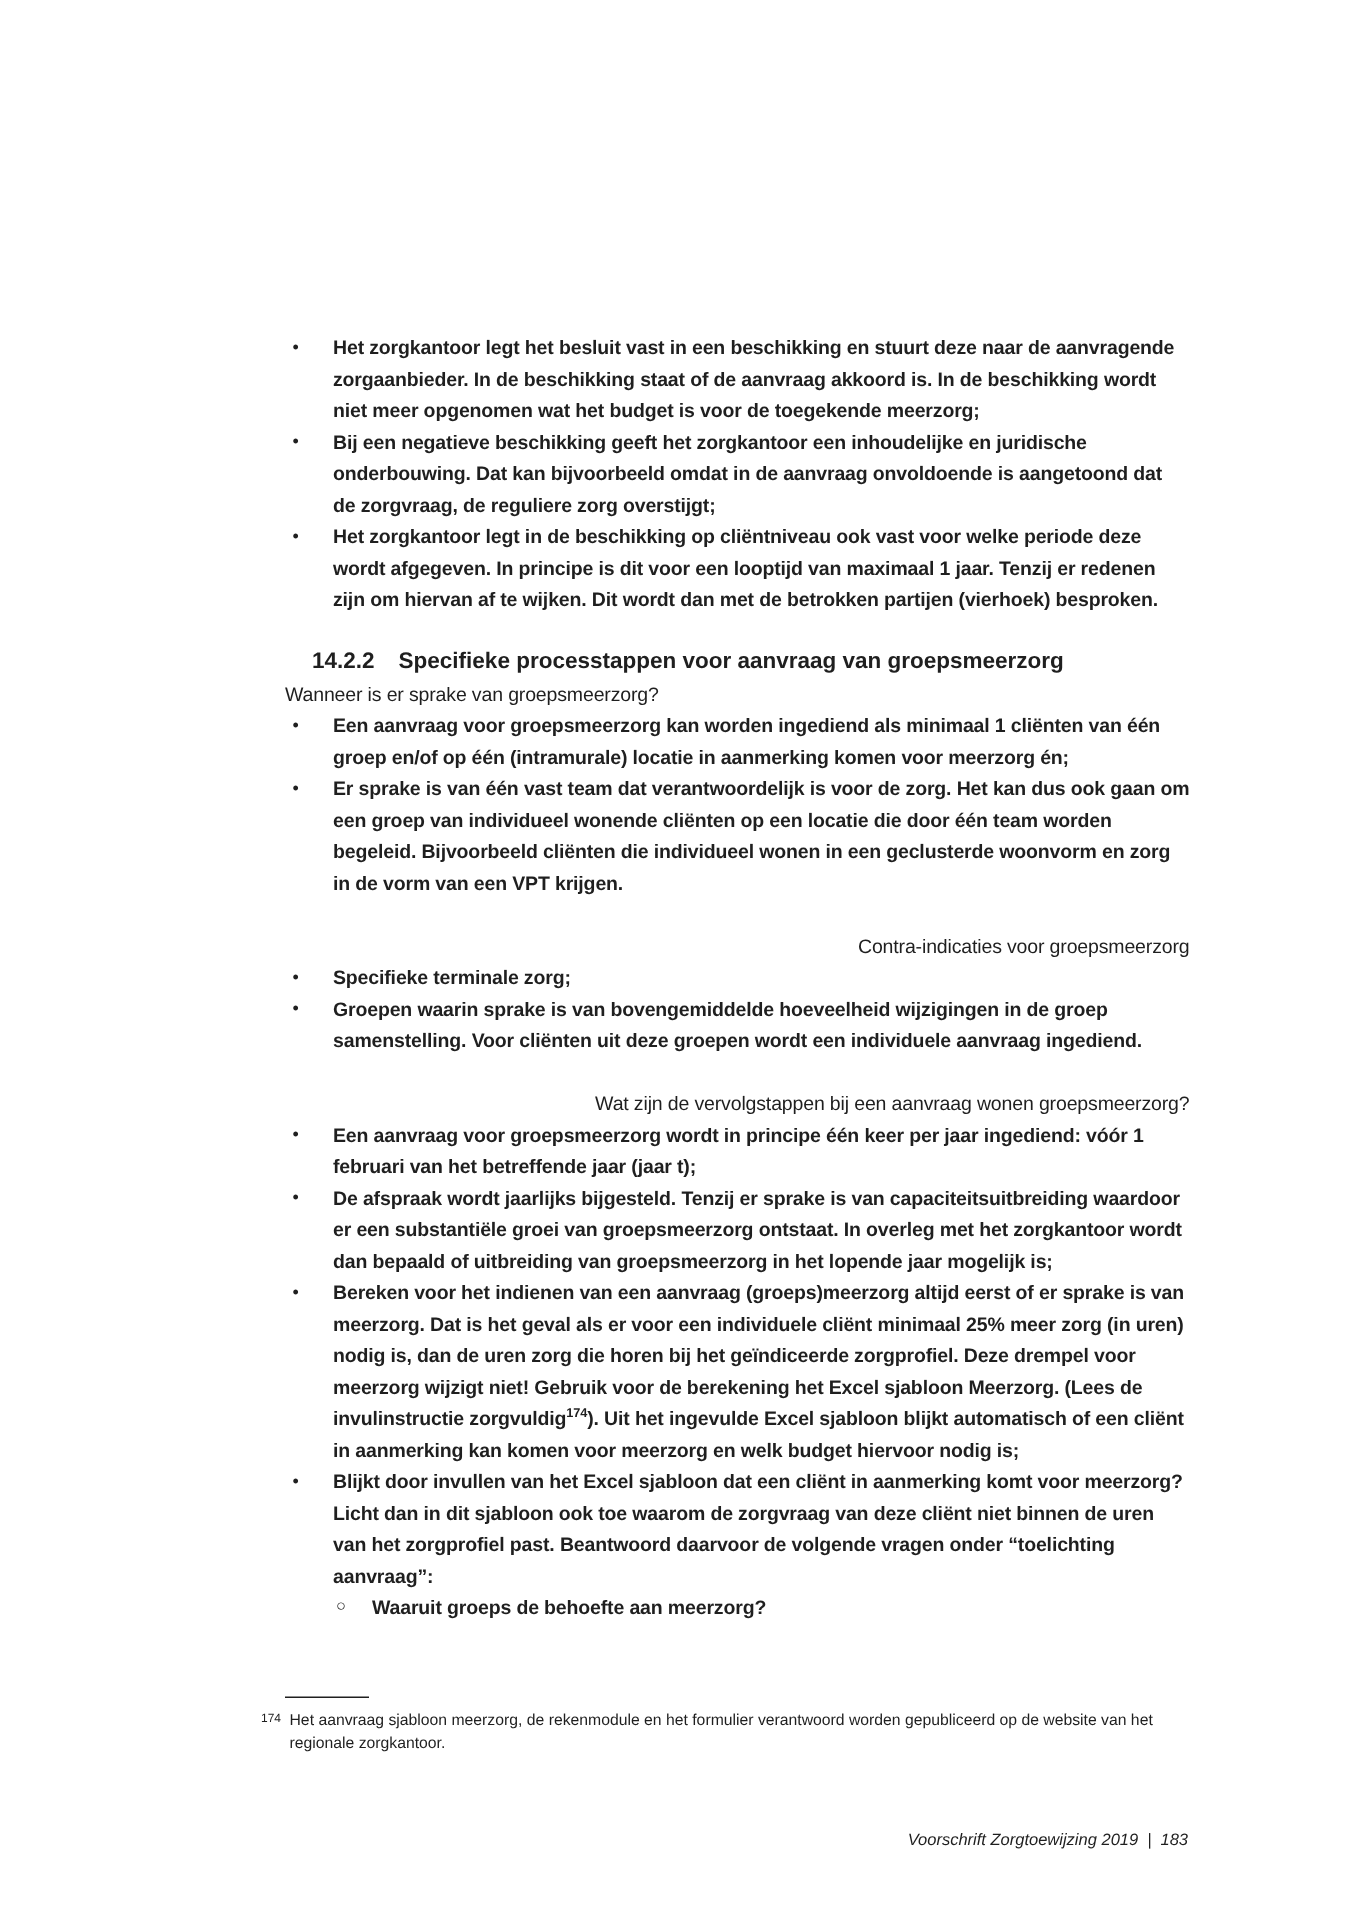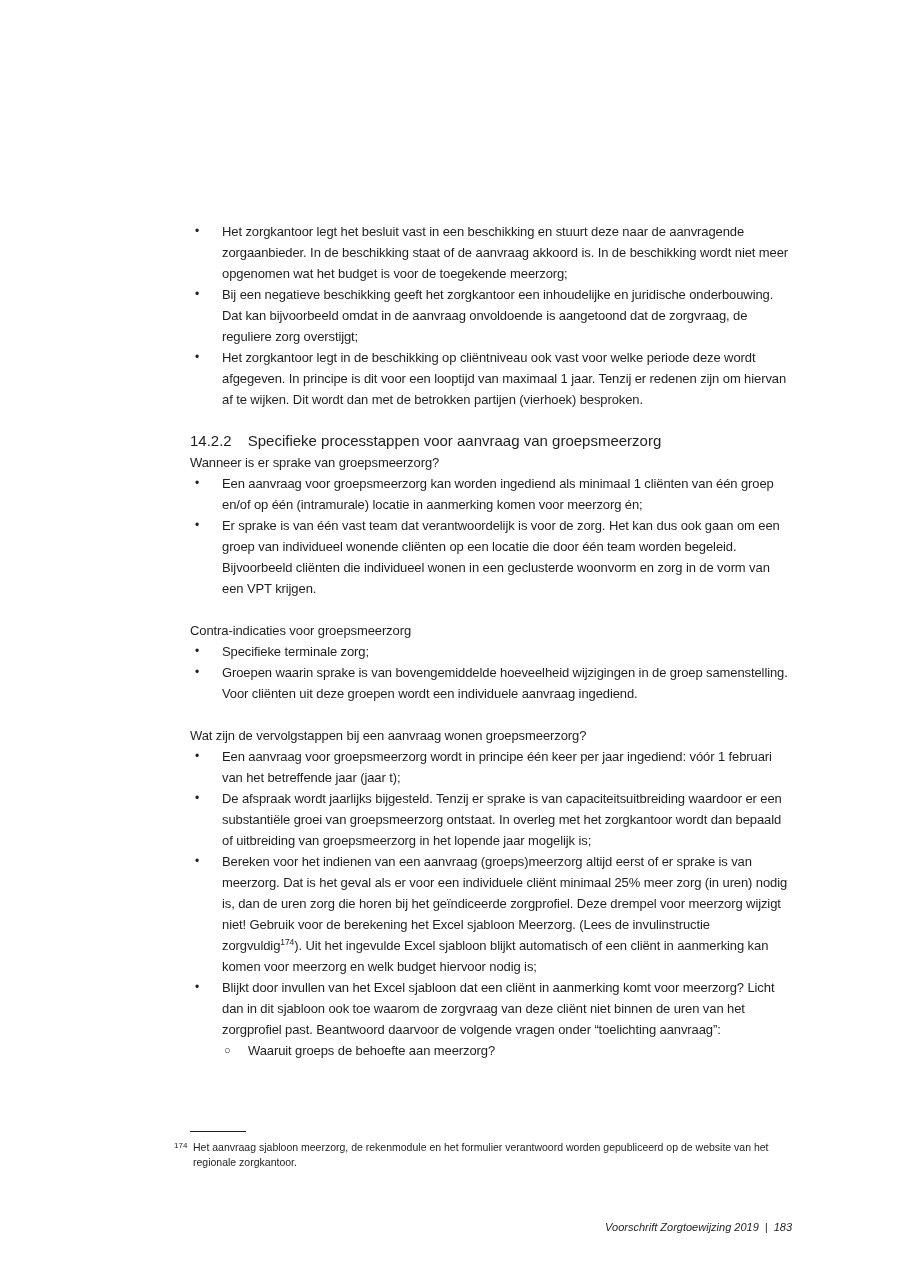--- a/index.html
+++ b/index.html
@@ -21,38 +21,39 @@
     line-height: 21px;
     letter-spacing: -0.1px;
   }
   .bullet-row { display: flex; align-items: flex-start; }
   .bullet-marker {
     flex: 0 0 32px;
     padding-left: 5px;
     box-sizing: border-box;
     font-size: 12px;
   }
-  .bullet-text { flex: 1 1 auto; }
+  .bullet-text { flex: 1 1 auto; font-weight: bold; }
   .sub-bullet-row { display: flex; align-items: flex-start; padding-left: 32px; }
   .sub-bullet-marker {
     flex: 0 0 26px;
     padding-left: 2px;
     box-sizing: border-box;
     font-size: 11px;
   }
   .section-heading {
     margin-top: 20px;
-    font-weight: normal;
+    font-weight: bold;
     font-size: 15px;
     line-height: 22px;
     letter-spacing: 0;
+    margin-left: 18px;
   }
   .section-number { display: inline-block; margin-right: 16px; }
   .question-line { }
-  .spaced-top { margin-top: 21px; }
+  .spaced-top { margin-top: 21px; text-align: right; }
   sup.footnote-ref {
     font-size: 8.5px;
     line-height: 0;
     vertical-align: super;
   }
   .footnote-block {
     position: absolute;
     left: 174px;
     width: 620px;
     top: 1131px;

